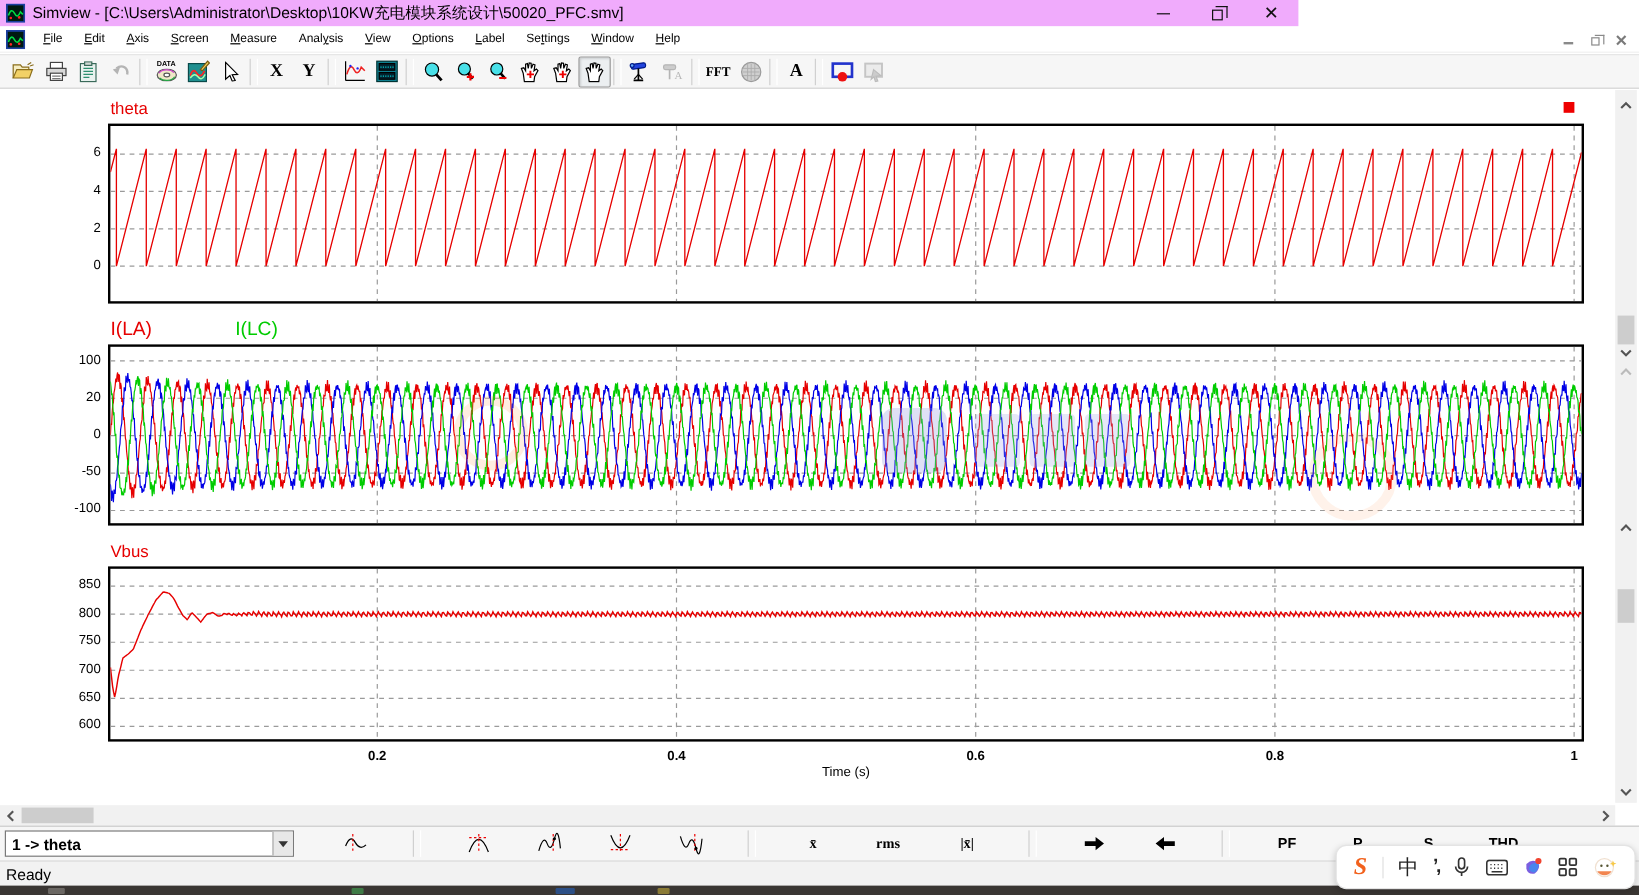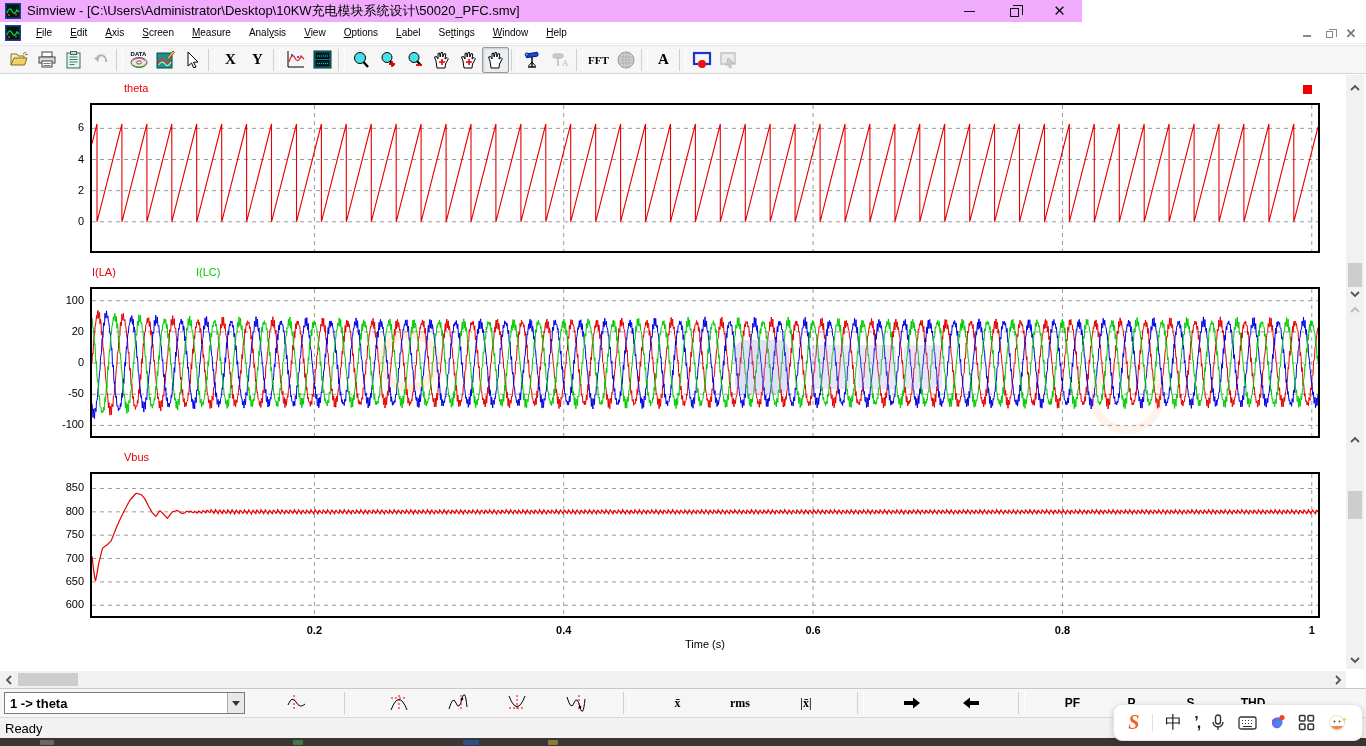--- a/index.html
+++ b/index.html
@@ -31,22 +31,22 @@
   .toolbar { position:absolute; left:0; top:45px; width:1366px; height:29px; background:#f6f6f6; border-top:1px solid #e6e6e6; border-bottom:1px solid #d4d4d4; display:flex; align-items:center; padding-left:6px; }
   .tbtn { width:27px; height:26px; display:flex; align-items:center; justify-content:center; }
   .tbtn.pressed { border:1px solid #9a9a9a; background:#eceff1; border-radius:2px; box-shadow:inset 1px 1px 2px rgba(0,0,0,.15); }
   .tsep { width:7px; height:22px; margin:0 2px; border-left:1px solid #d0d0d0; border-right:1px solid #fff; }
   .tletter { font-family:"Liberation Serif", serif; font-size:15px; font-weight:bold; color:#000; }
   .tletter.small { font-size:11px; }
   .gray { opacity:.45; filter:grayscale(1); }
 
   
   .client { position:absolute; left:0; top:75px; width:1366px; height:595px; background:#fff; }
-  .plot-title { position:absolute; font-size:11px; color:#e00000;margin-left:32px; }
-  .legend-item { position:absolute; font-size:11px; }
+  .plot-title { position:absolute; font-size:14px; color:#e00000; }
+  .legend-item { position:absolute; font-size:16px; }
   .plot-box { position:absolute; left:90px; width:1230px; border:2px solid #000; background:#fff; }
   .plot-box svg { display:block; }
   .ylab { position:absolute; left:4px; width:80px; text-align:right; font-size:11px; color:#000; }
   .xlab { position:absolute; width:40px; text-align:center; font-size:11px; color:#000;font-weight:bold; }
   .time-label { position:absolute; left:92px; width:1226px; text-align:center; top:563px; font-size:11px; color:#000; }
   .marker { position:absolute; left:1303px; top:10px; width:9px; height:9px; background:#ee0000; }
 
   
   .wm { position:absolute; pointer-events:none; }
   .wm-ring { border-radius:50%; border:8px solid rgba(255,140,60,.16); }

